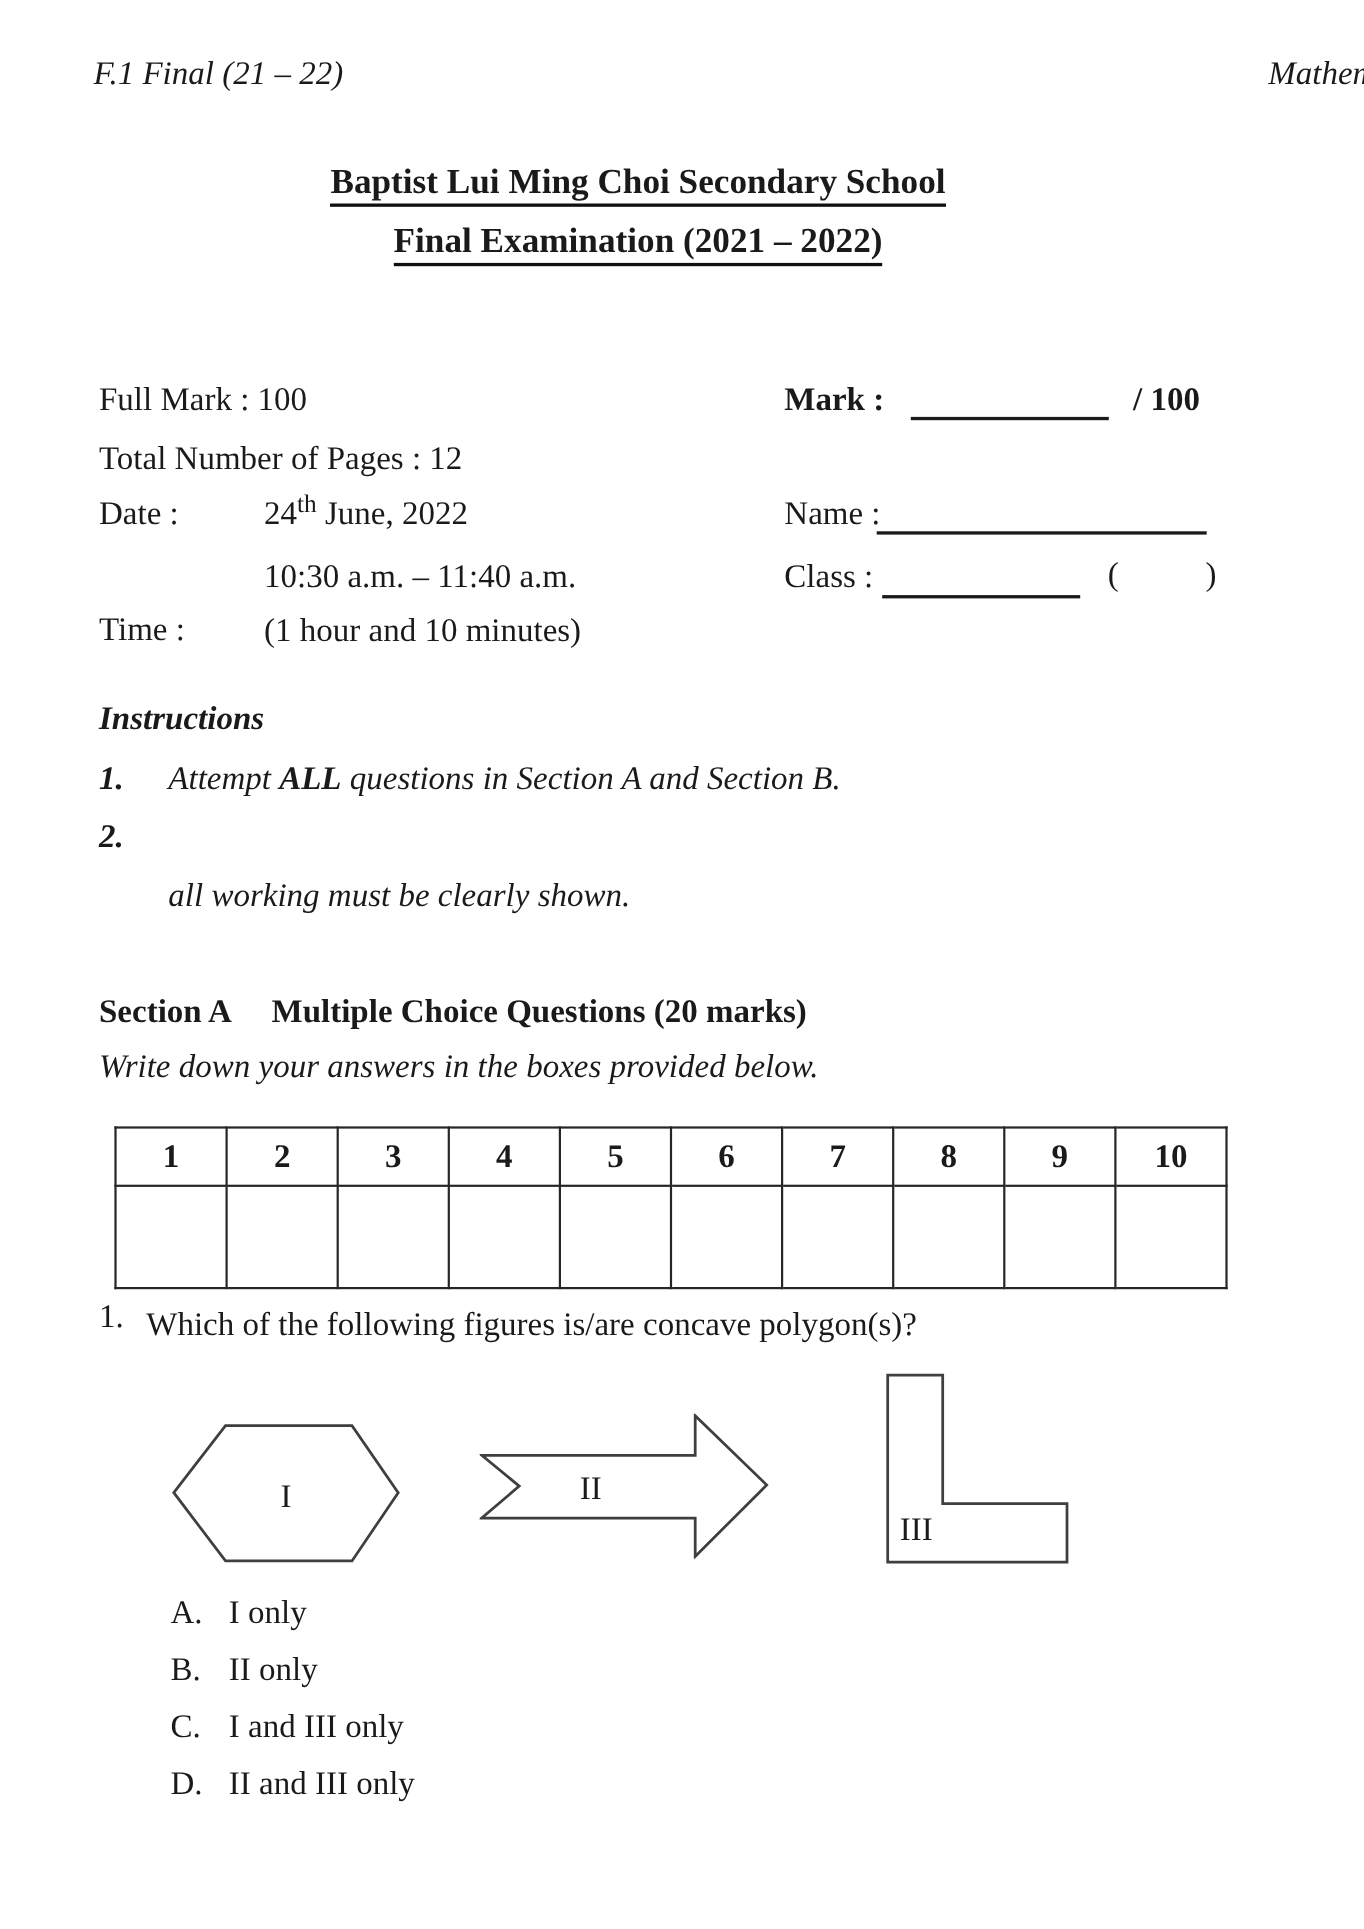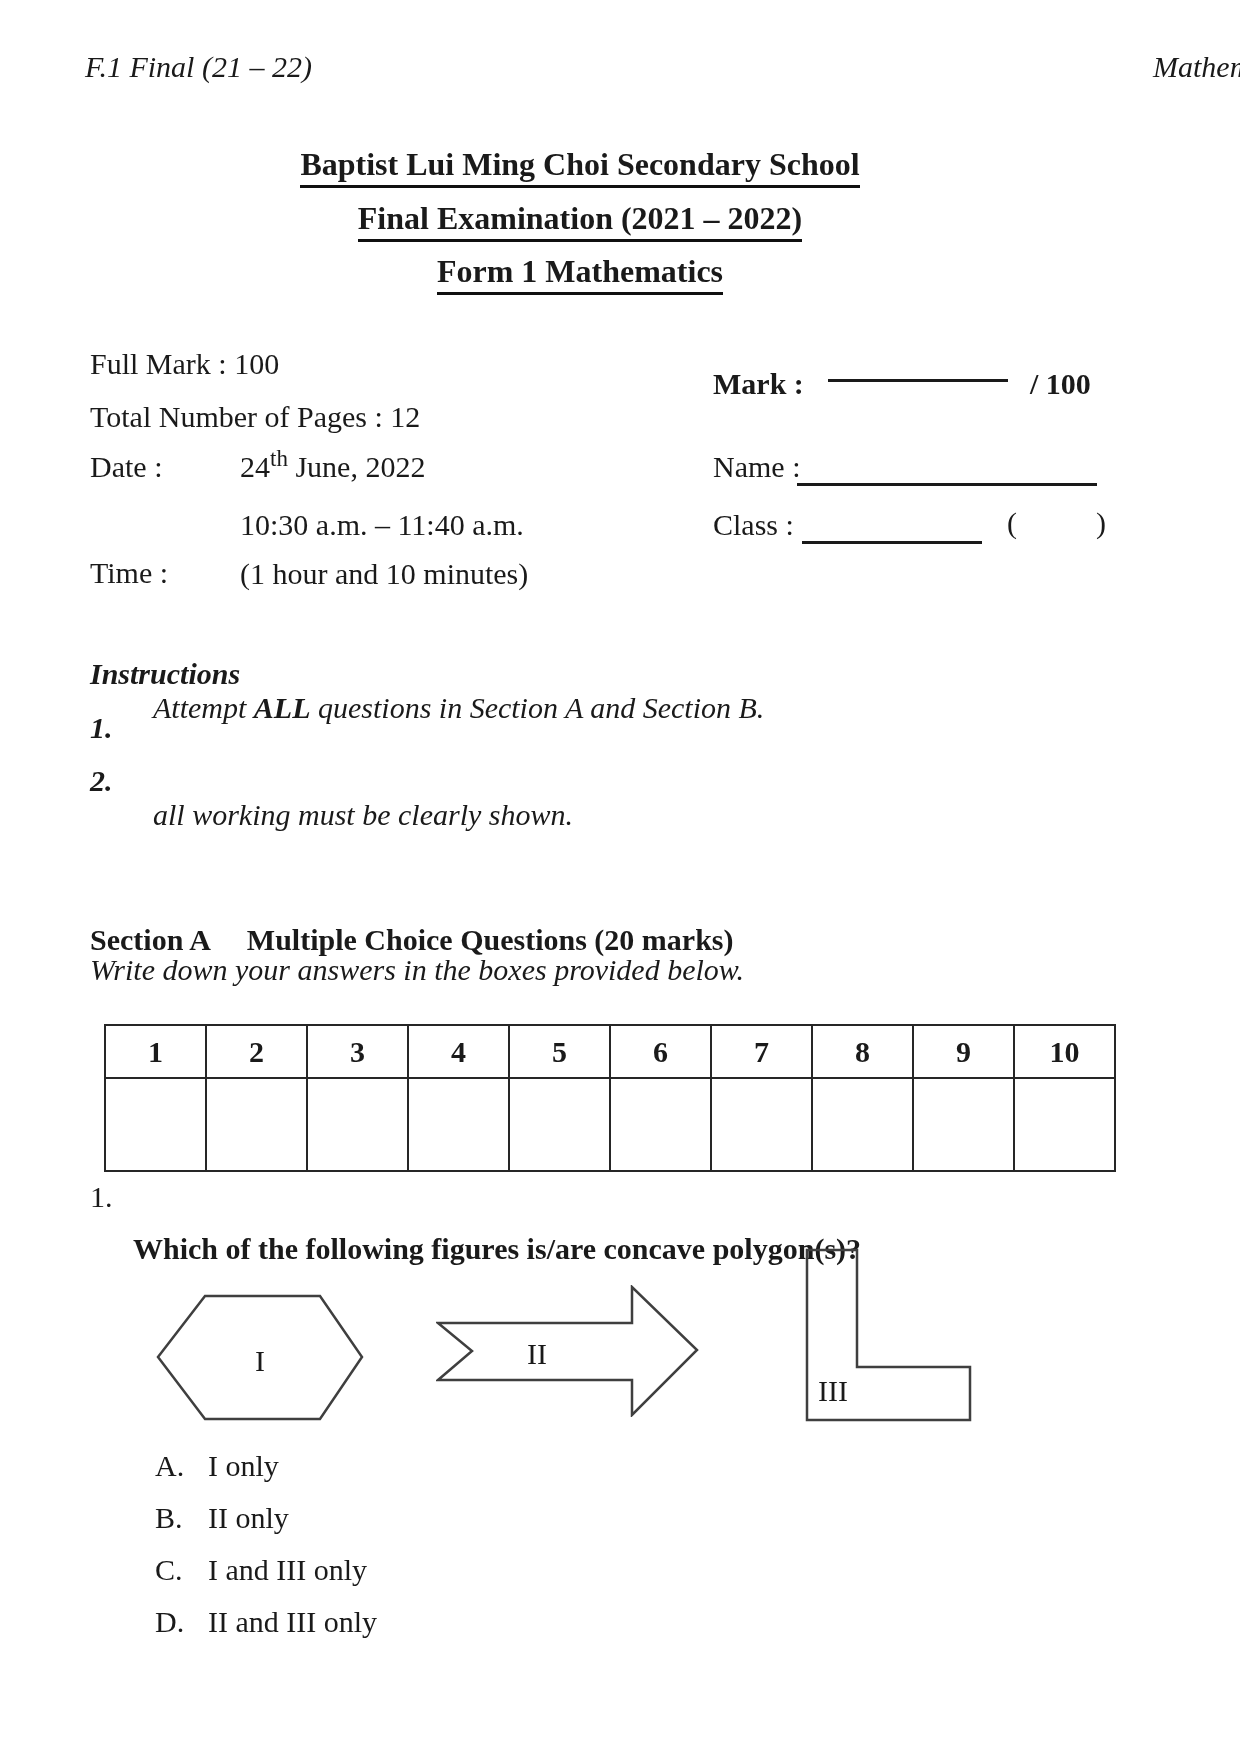--- a/index.html
+++ b/index.html
@@ -9,21 +9,21 @@
     margin:0 auto;
     background:#ffffff;
     overflow:hidden;
     font-family:"Liberation Serif", serif;
     color:#1a1a1a;
     font-size:30px;
     line-height:1.12;
   }
   .abs{position:absolute;white-space:nowrap;}
   .it{font-style:italic;}
-  .b{font-weight:bold;margin-top:20px;}
+  .b{font-weight:bold;}
   .ctr{left:0;width:1160px;text-align:center;}
   .title{font-weight:bold;font-size:32px;}
   .title .tline{border-bottom:3px solid #101010;padding-bottom:3px;}
   .uline{position:absolute;border-bottom:3px solid #1a1a1a;height:0;}
   sup{font-size:23px;line-height:0;}
   .answers{position:absolute;left:104px;top:1024px;border-collapse:collapse;table-layout:fixed;width:1012px;background:#fff;}
   .answers td{border:2px solid #262626;text-align:center;vertical-align:middle;font-weight:bold;font-size:30px;font-family:"Liberation Serif",serif;padding:0;}
   .answers tr.hdr td{height:51px;}
   .answers tr.bdy td{height:91px;}
   .fig{position:absolute;}
@@ -34,21 +34,20 @@
 </head>
 <body>
 
 <div class="page">
 
   <div class="abs it" style="left:85px;top:50px;">F.1 Final (21 – 22)</div>
   <div class="abs it" style="left:1153px;top:50px;">Mathem</div>
 
   <div class="abs ctr title" style="top:147px;"><span class="tline">Baptist Lui Ming Choi Secondary School</span></div>
   <div class="abs ctr title" style="top:201px;"><span class="tline">Final Examination (2021 – 2022)</span></div>
-  <div class="abs ctr title" style="top:254px;"><span class="tline">Form 1 Mathematics</span></div>
 
   <div class="abs" style="left:90px;top:347px;">Full Mark : 100</div>
   <div class="abs" style="left:90px;top:400px;">Total Number of Pages : 12</div>
   <div class="abs" style="left:90px;top:450px;">Date :</div>
   <div class="abs" style="left:240px;top:450px;"><span>24</span><sup>th</sup><span> June, 2022</span></div>
   <div class="abs" style="left:90px;top:508px;margin-top:48px;">Time :</div>
   <div class="abs" style="left:240px;top:508px;">10:30 a.m. – 11:40 a.m.</div>
   <div class="abs" style="left:240px;top:557px;">(1 hour and 10 minutes)</div>
 
   <div class="abs b" style="left:713px;top:347px;">Mark :</div>
@@ -97,21 +96,21 @@
       <td></td>
       <td></td>
       <td></td>
       <td></td>
       <td></td>
     </tr>
   </tbody>
     </table>
 
   <div class="abs" style="left:90px;top:1180px;">1.</div>
-  <div class="abs" style="left:133px;top:1232px;font-weight:bold;">Which of the following figures is/are concave polygon(s)?</div>
+  <div class="abs" style="left:133px;top:1188px;">Which of the following figures is/are concave polygon(s)?</div>
 
   <svg class="fig" style="left:156px;top:1294px;" width="208" height="127" viewBox="0 0 208 127">
     <polygon points="2,63 49,2 164,2 206,63 164,125 49,125"></polygon>
   </svg>
   <div class="figlabel" style="left:255px;top:1344px;">I</div>
 
   <svg class="fig" style="left:436px;top:1285px;" width="264" height="132" viewBox="0 0 264 132">
     <polygon points="2,38 196,38 196,2 261,65 196,130 196,95 2,95 36,66"></polygon>
   </svg>
   <div class="figlabel" style="left:527px;top:1337px;text-align:right;">II</div>

